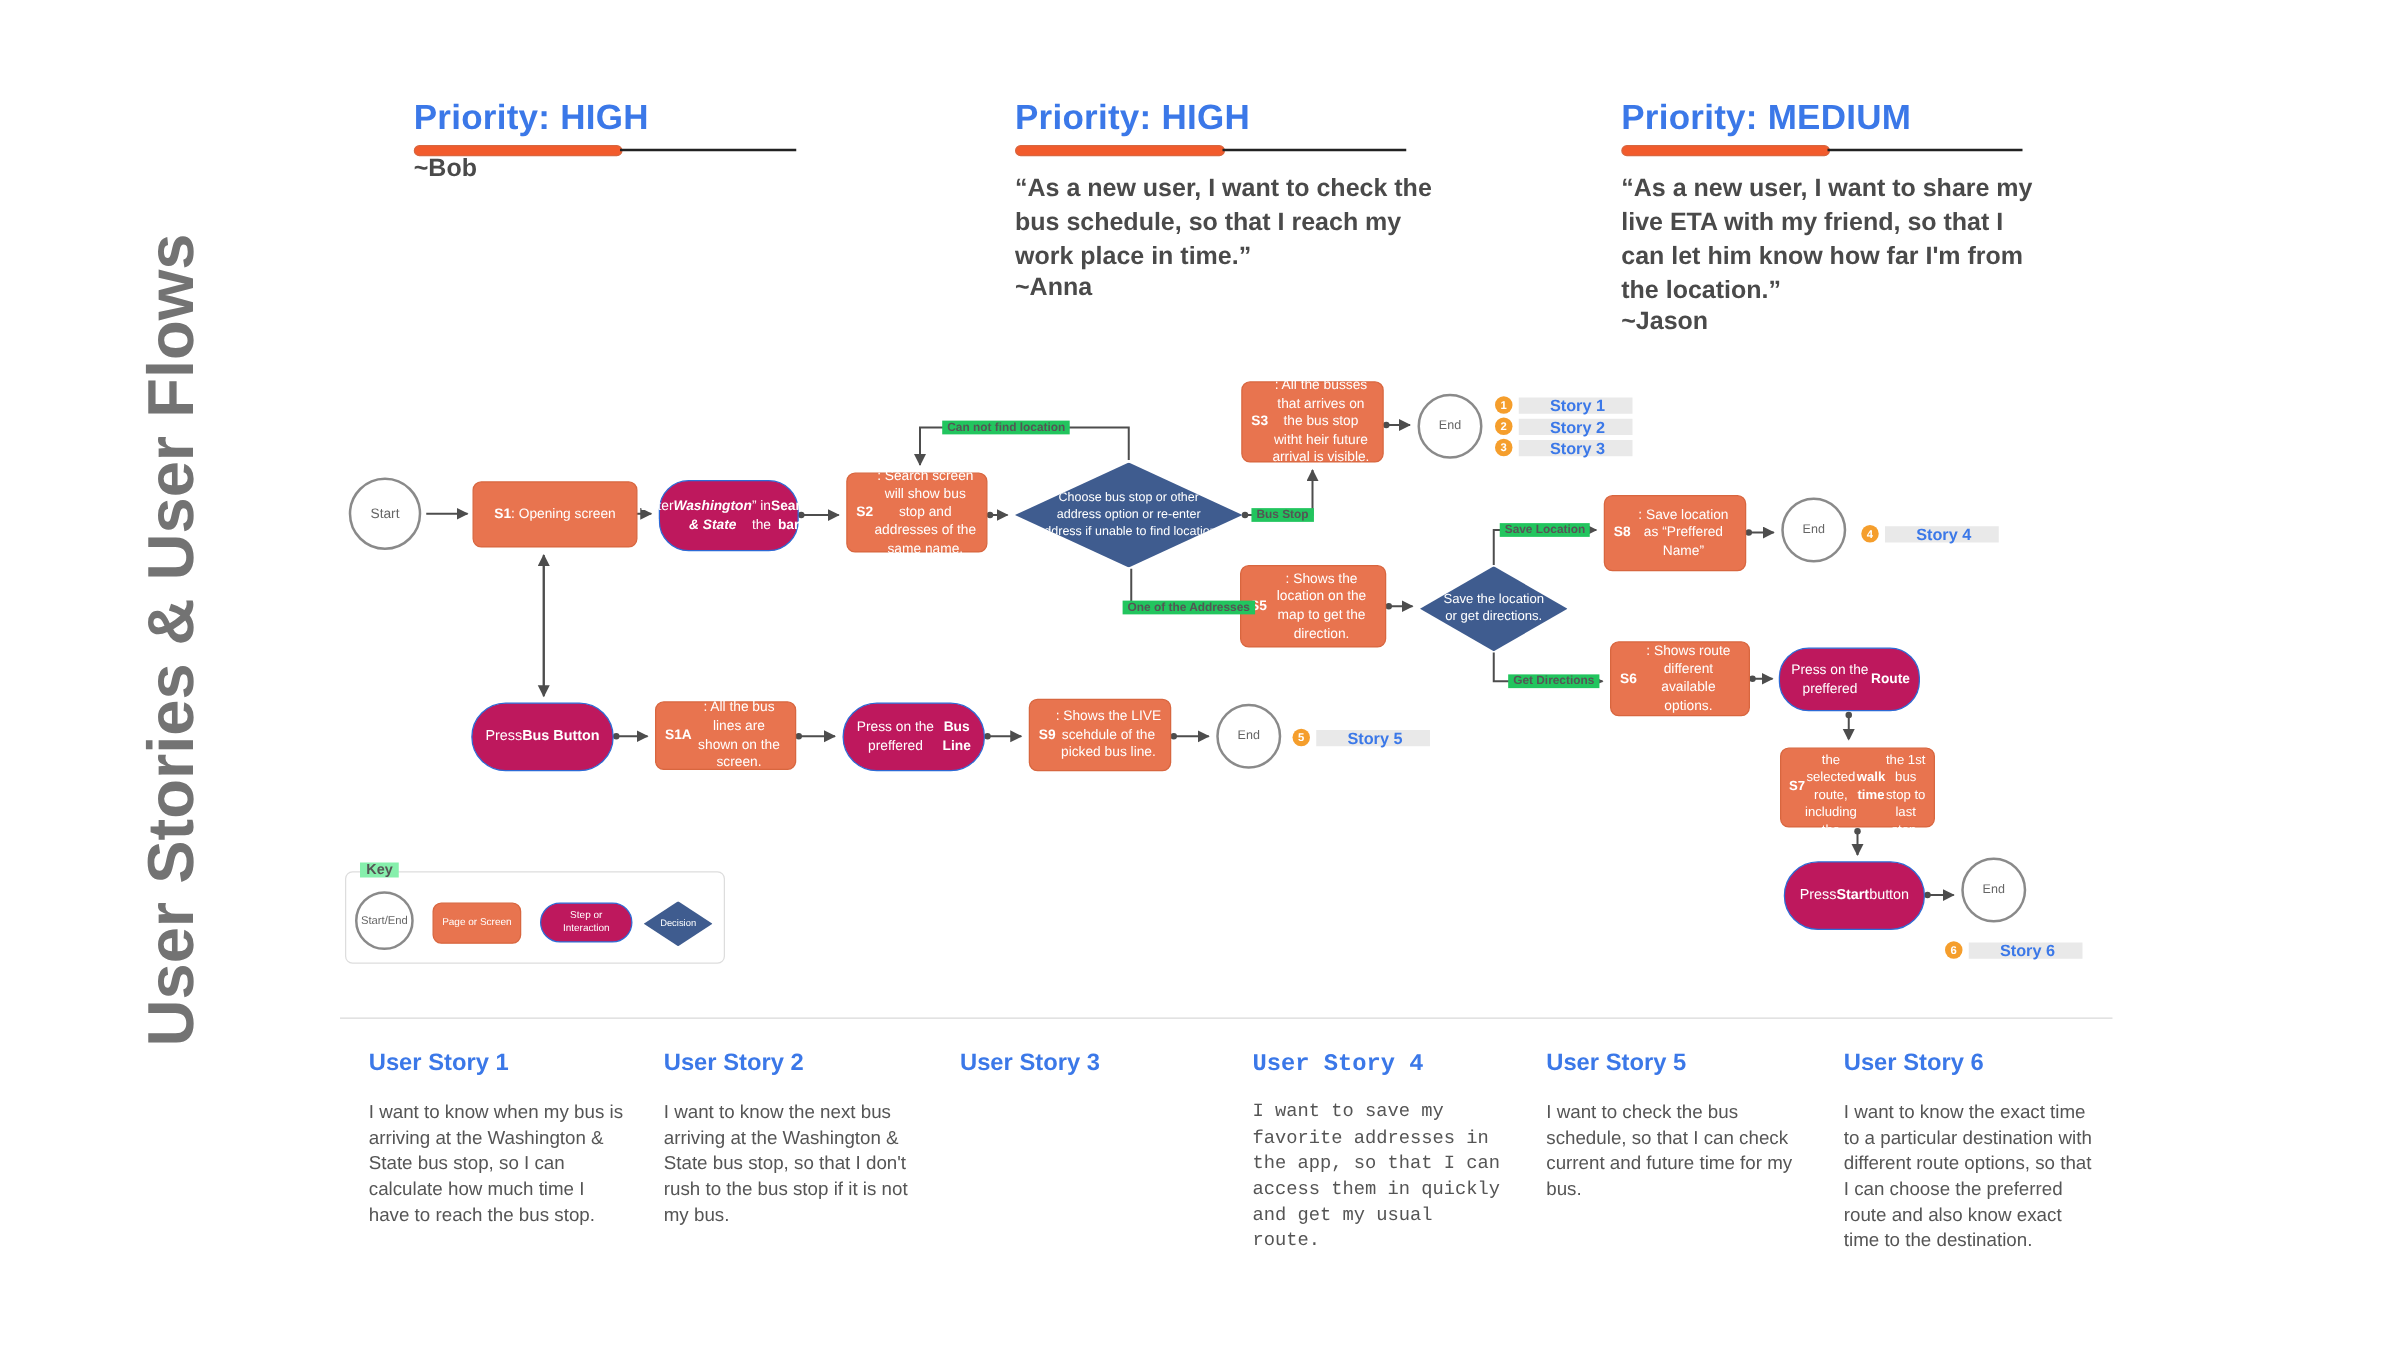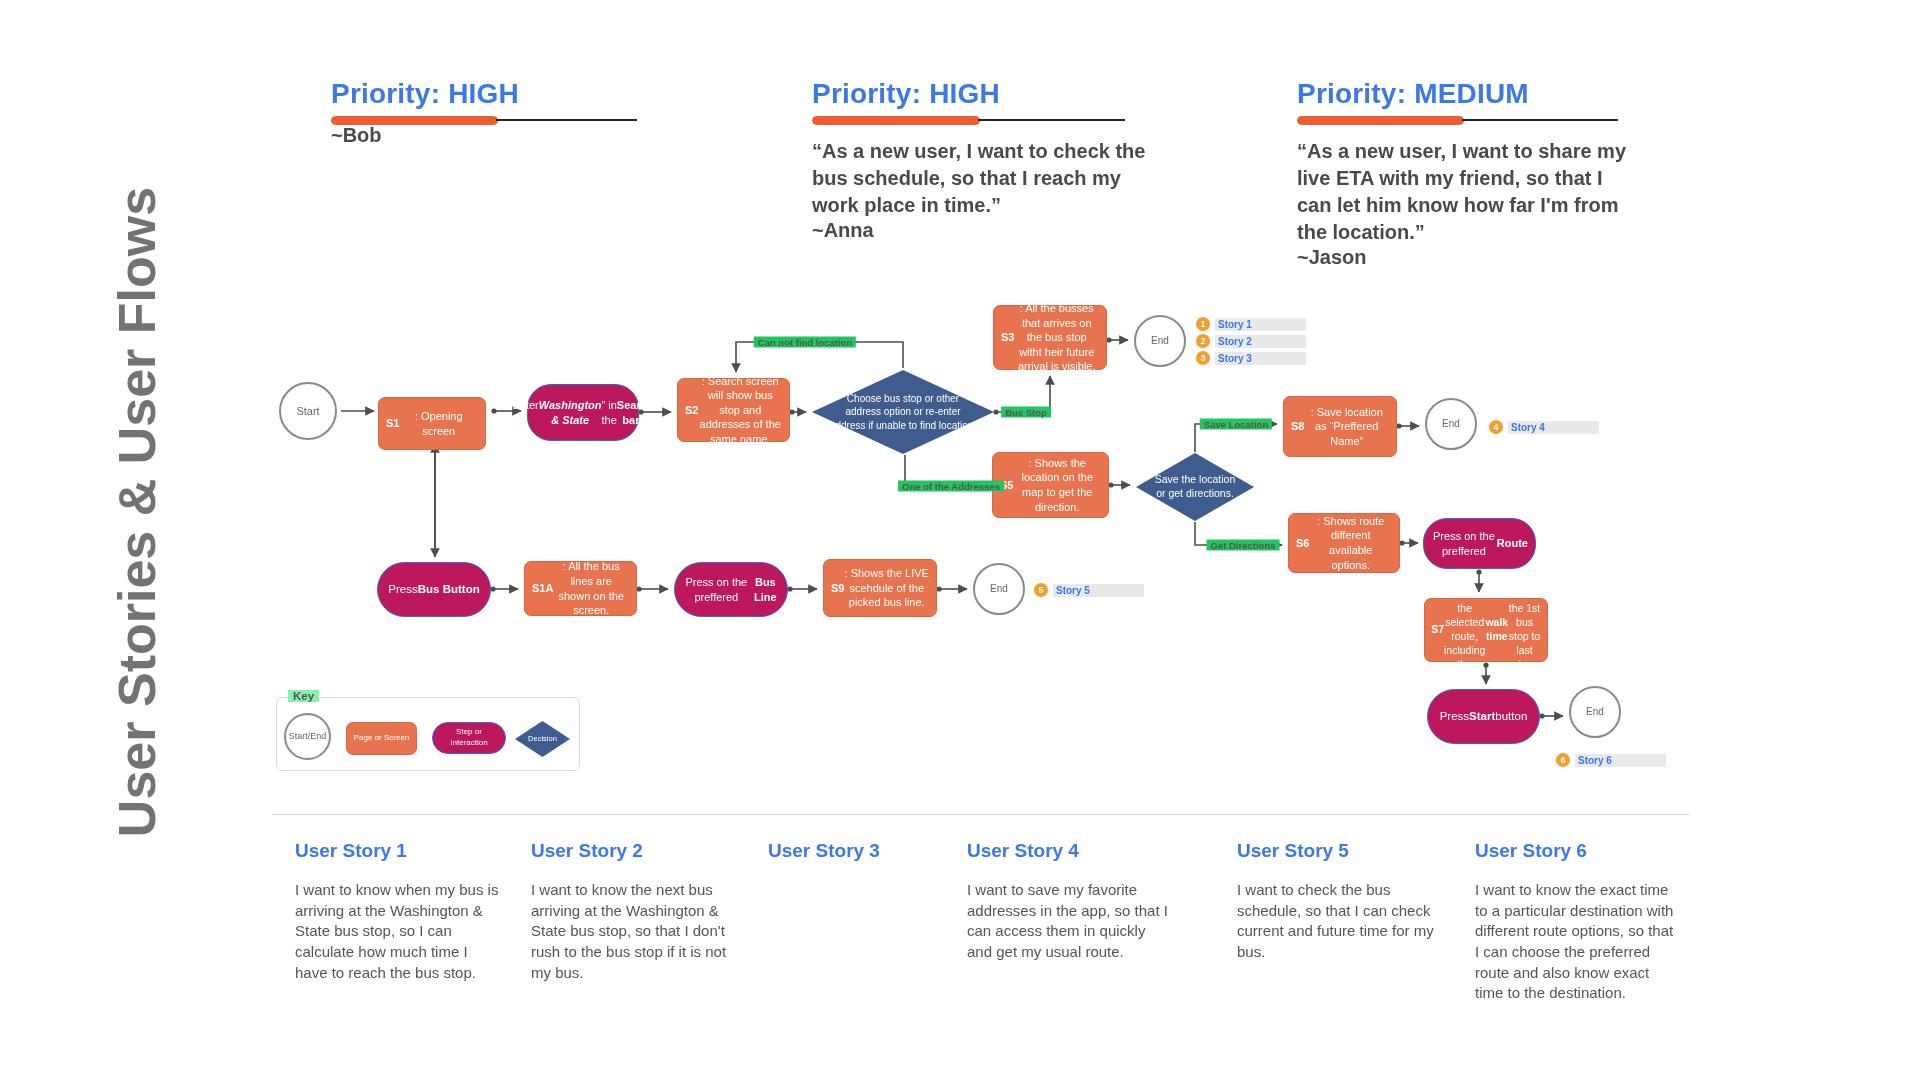--- a/index.html
+++ b/index.html
@@ -36,21 +36,21 @@
   
   .elabel{position:absolute;transform:translate(-50%,-50%);background:#22c55e;
           padding:0 4px;font-size:9.5px;font-weight:600;color:#555;white-space:nowrap;}
 
   
   .tagcol{position:absolute;display:flex;flex-direction:column;gap:3px;}
   .storytag{display:flex;align-items:center;gap:5px;}
   .storytag .num{width:14px;height:14px;border-radius:50%;background:#F59E2C;color:#fff;
                  font-size:9px;font-weight:700;display:flex;align-items:center;justify-content:center;}
   .storytag .lbl{background:#e9e9e9;width:88px;height:13px;line-height:13px;
-                 font-size:10px;font-weight:700;color:#3B78E8;padding-left:3px;}
+                 font-size:13px;font-weight:700;color:#3B78E8;padding-left:3px;text-align:center;}
 
   
   .keybox{position:absolute;left:276px;top:697px;width:302px;height:72px;
           border:1.5px solid #ddd;border-radius:6px;}
   .keytitle{position:absolute;left:288px;top:690px;background:#86efac;padding:0 5px;
             font-size:11.5px;font-weight:700;color:#555;}
   .knode{position:absolute;font-size:8px;padding:2px 4px;}
   .kcircle{font-size:9px;color:#666;}
 
   
@@ -137,21 +137,21 @@
       <circle cx="1486" cy="665" r="2.6"></circle>
     <circle cx="1542" cy="716" r="2.6"></circle>
       <circle cx="493" cy="589" r="2.6"></circle>
     <circle cx="639" cy="589" r="2.6"></circle>
       <circle cx="790" cy="589" r="2.6"></circle>
     <circle cx="939" cy="589" r="2.6"></circle>
   </g>
 </svg>
 
 <div class="node circle" style="left:279px;top:382px;width:58px;height:58px;">Start</div>
-<div class="node orange" style="left:378px;top:397px;width:108px;height:53px;"><b>S1</b>: Opening screen</div>
+<div class="node orange" style="left:378px;top:385px;width:132px;height:53px;"><b>S1</b>: Opening screen</div>
 <div class="node bluebox" style="left:527px;top:384px;width:112px;height:57px;">Enter “<i>Washington &amp; State</i>” in the <b>Search bar...</b></div>
 <div class="node orange" style="left:677px;top:378px;width:113px;height:64px;"><b>S2</b>: Search screen will show bus stop and addresses of the same name.</div>
 <div class="node diamond" style="left:812px;top:370px;width:182px;height:84px;">Choose bus stop or other address option or re-enter address if unable to find location.</div>
 <div class="node orange" style="left:993px;top:305px;width:114px;height:65px;"><b>S3</b>: All the busses that arrives on the bus stop witht heir future arrival is visible.</div>
 <div class="node circle" style="left:1134px;top:315px;width:52px;height:52px;font-size:10px;">End</div>
 
 <div class="tagcol" style="left:1196px;top:317px;">
   <div class="storytag">
       <span class="num">1</span>
       <span class="lbl">Story 1</span>
@@ -220,21 +220,21 @@
   <h3>User Story 1</h3>
   <p>I want to know when my bus is arriving at the Washington &amp; State bus stop, so I can calculate how much time I have to reach the bus stop.</p>
 </div>
 <div class="ustory" style="left:531px;top:840px;">
   <h3>User Story 2</h3>
   <p>I want to know the next bus arriving at the Washington &amp; State bus stop, so that I don't rush to the bus stop if it is not my bus.</p>
 </div>
 <div class="ustory" style="left:768px;top:840px;">
   <h3>User Story 3</h3>
 </div>
-<div class="ustory" style="left:967px;top:840px;">
+<div class="ustory" style="left:1002px;top:840px;font-family:Liberation Mono, monospace;">
   <h3>User Story 4</h3>
   <p>I want to save my favorite addresses in the app, so that I can access them in quickly and get my usual route.</p>
 </div>
 <div class="ustory" style="left:1237px;top:840px;">
   <h3>User Story 5</h3>
   <p>I want to check the bus schedule, so that I can check current and future time for my bus.</p>
 </div>
 <div class="ustory" style="left:1475px;top:840px;">
   <h3>User Story 6</h3>
   <p>I want to know the exact time to a particular destination with different route options, so that I can choose the preferred route and also know exact time to the destination.</p>

